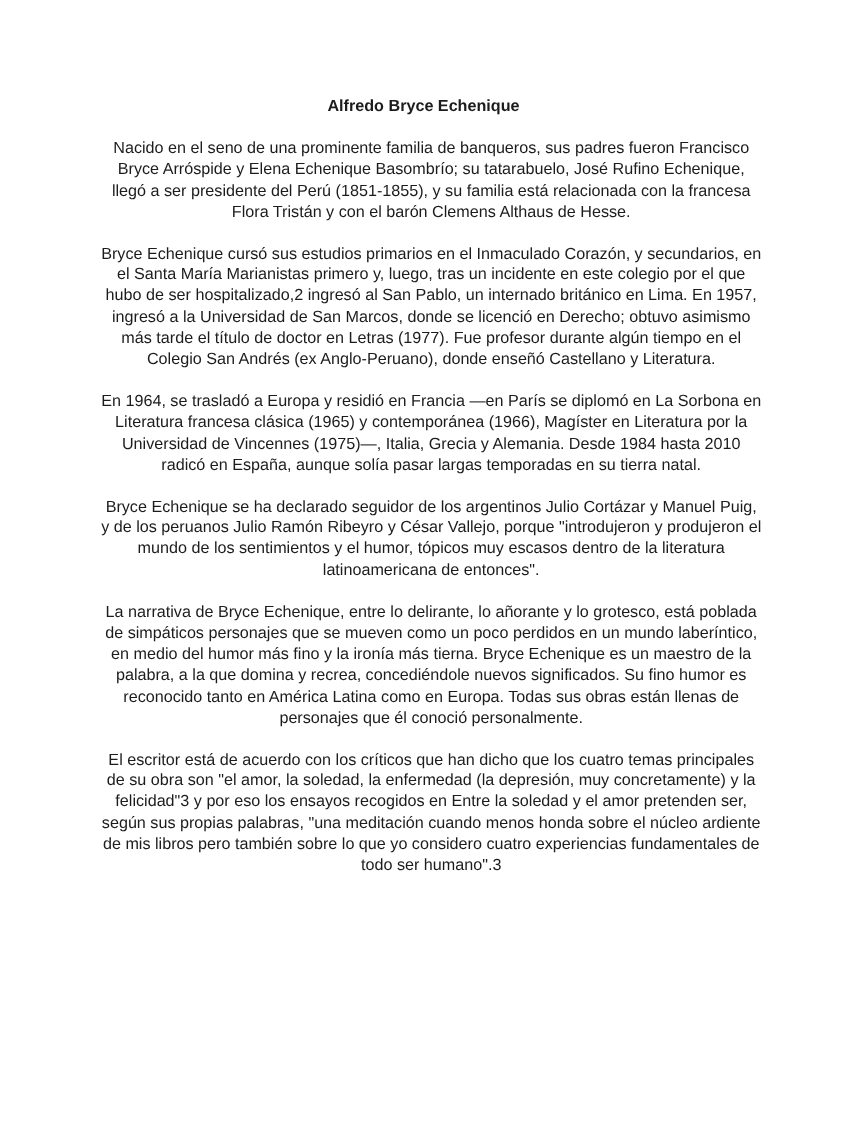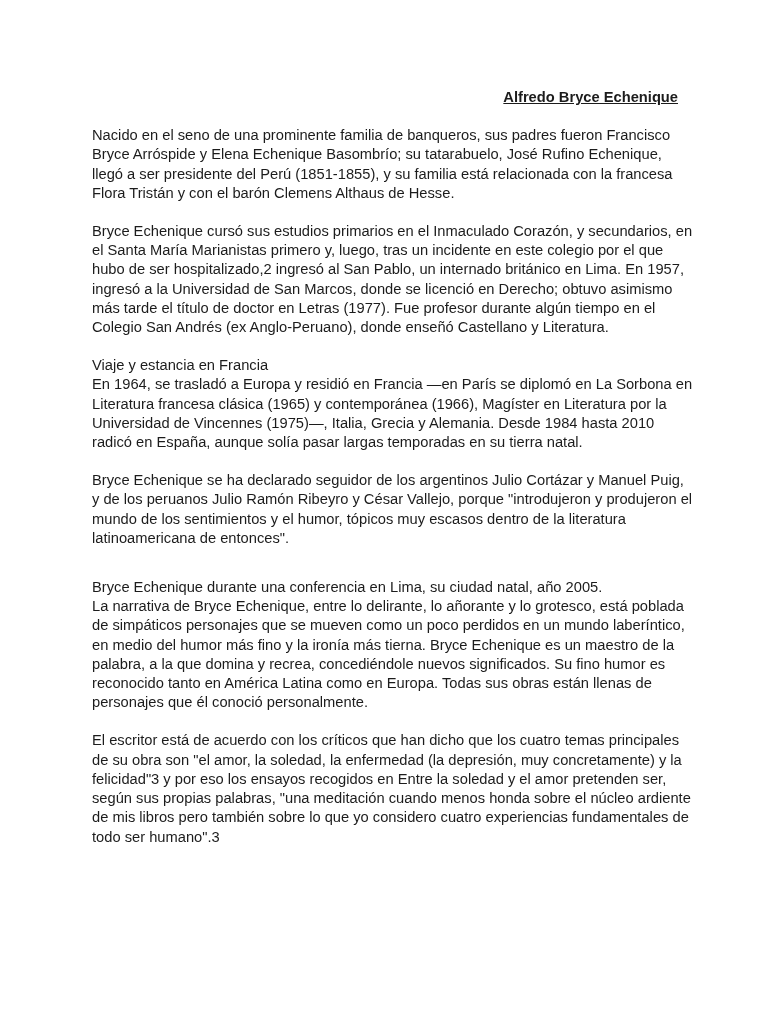--- a/index.html
+++ b/index.html
@@ -21,29 +21,29 @@
     left: 92px;
     top: 88px;
     width: 600px;
     font-size: 14.7px;
     line-height: 19.2px;
   }
   .doc-title {
     margin: 0 0 19px 0;
     font-size: 14.7px;
     font-weight: bold;
-    text-align: right;
+    text-align: center;
     width: 586px;
-    text-decoration: underline;
   }
   .para {
     margin: 0 0 19px 0;
     white-space: pre;
     font-size: 14.7px;
     line-height: 19.2px;
+    text-align: center;
   }
   .section-heading {
     margin: 0;
     white-space: pre;
     font-weight: normal;
     font-size: 14.7px;
     line-height: 19.2px;
   }
   .caption-block {
     margin-top: 30px;
@@ -63,35 +63,33 @@
 llegó a ser presidente del Perú (1851-1855), y su familia está relacionada con la francesa
 Flora Tristán y con el barón Clemens Althaus de Hesse.</p>
 
     <p class="para">Bryce Echenique cursó sus estudios primarios en el Inmaculado Corazón, y secundarios, en
 el Santa María Marianistas primero y, luego, tras un incidente en este colegio por el que
 hubo de ser hospitalizado,2 ingresó al San Pablo, un internado británico en Lima. En 1957,
 ingresó a la Universidad de San Marcos, donde se licenció en Derecho; obtuvo asimismo
 más tarde el título de doctor en Letras (1977). Fue profesor durante algún tiempo en el
 Colegio San Andrés (ex Anglo-Peruano), donde enseñó Castellano y Literatura.</p>
 
-    <div class="section-heading">Viaje y estancia en Francia</div>
 
     <p class="para">En 1964, se trasladó a Europa y residió en Francia —en París se diplomó en La Sorbona en
 Literatura francesa clásica (1965) y contemporánea (1966), Magíster en Literatura por la
 Universidad de Vincennes (1975)—, Italia, Grecia y Alemania. Desde 1984 hasta 2010
 radicó en España, aunque solía pasar largas temporadas en su tierra natal.</p>
 
 
 
     <p class="para">Bryce Echenique se ha declarado seguidor de los argentinos Julio Cortázar y Manuel Puig,
 y de los peruanos Julio Ramón Ribeyro y César Vallejo, porque "introdujeron y produjeron el
 mundo de los sentimientos y el humor, tópicos muy escasos dentro de la literatura
 latinoamericana de entonces".</p>
 
-    <div class="section-heading caption-block">Bryce Echenique durante una conferencia en Lima, su ciudad natal, año 2005.</div>
 
     <p class="para">La narrativa de Bryce Echenique, entre lo delirante, lo añorante y lo grotesco, está poblada
 de simpáticos personajes que se mueven como un poco perdidos en un mundo laberíntico,
 en medio del humor más fino y la ironía más tierna. Bryce Echenique es un maestro de la
 palabra, a la que domina y recrea, concediéndole nuevos significados. Su fino humor es
 reconocido tanto en América Latina como en Europa. Todas sus obras están llenas de
 personajes que él conoció personalmente.</p>
 
     <p class="para">El escritor está de acuerdo con los críticos que han dicho que los cuatro temas principales
 de su obra son "el amor, la soledad, la enfermedad (la depresión, muy concretamente) y la

